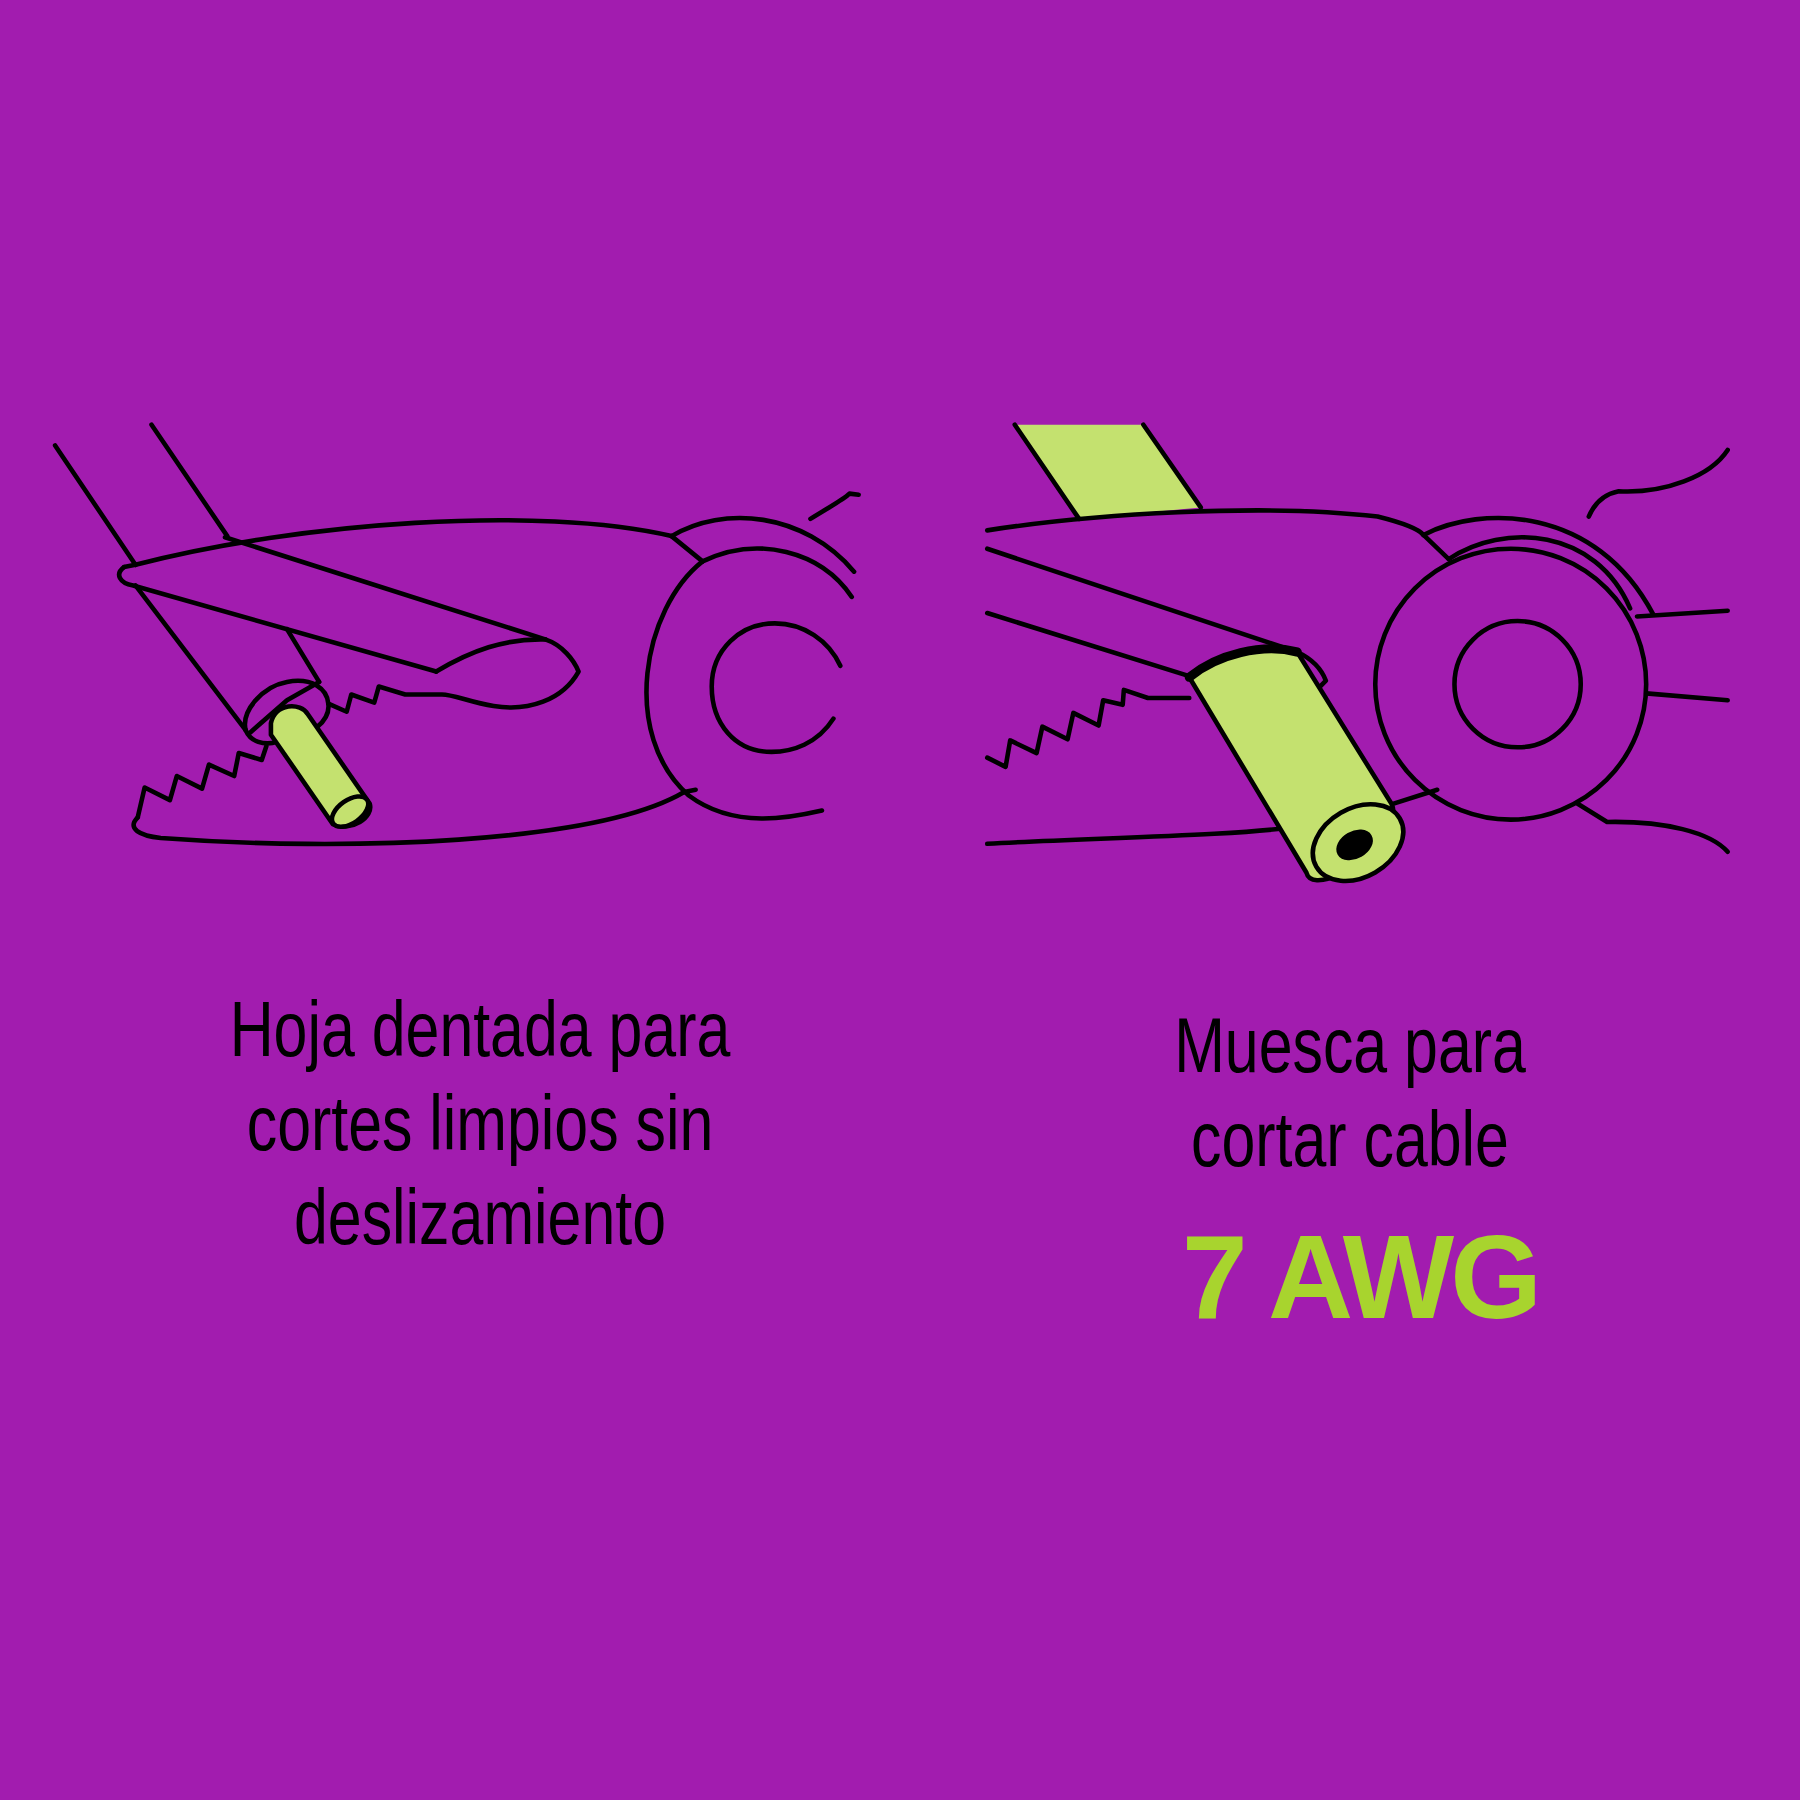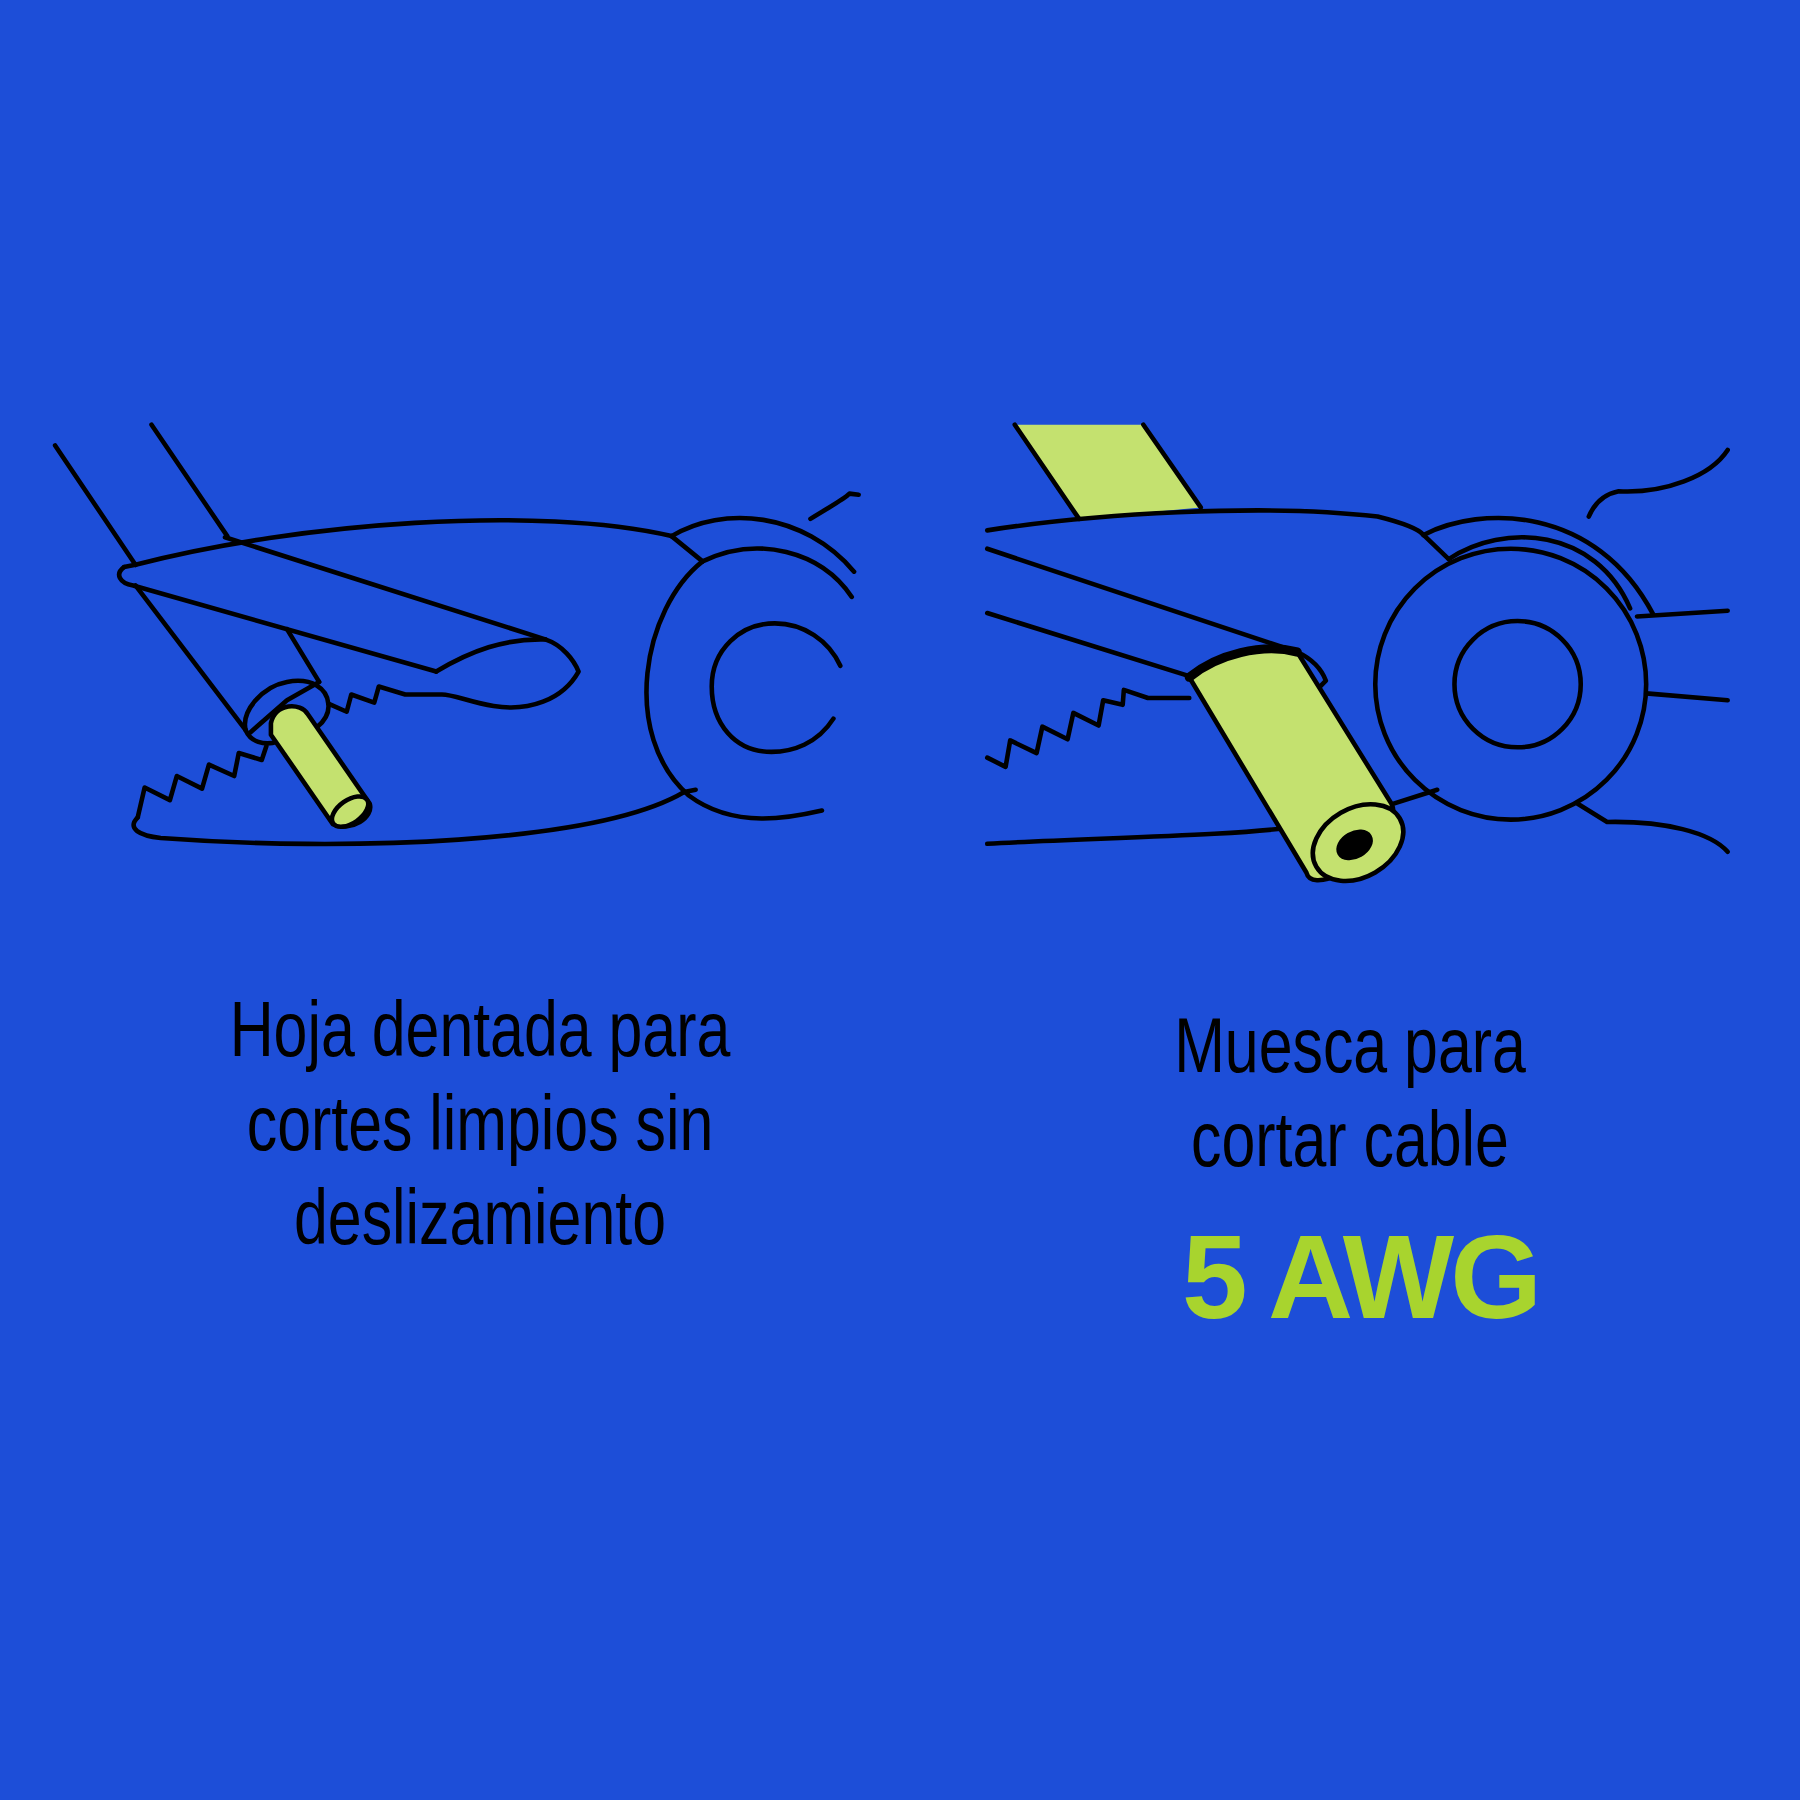--- a/index.html
+++ b/index.html
@@ -1,16 +1,16 @@
 <!DOCTYPE html>
 <html><head>
 <meta charset="utf-8">
 <style>
   html, body { margin: 0; padding: 0; background: #ffffff; }
-  .canvas { position: relative; width: 1800px; height: 1800px; background: #1d4ed8; overflow: hidden; }
+  .canvas { position: relative; width: 1800px; height: 1800px; background: #a21caf; overflow: hidden; }
   .art { position: absolute; left: 0; top: 0; width: 1800px; height: 1800px; }
   .caption {
     position: absolute;
     text-align: center;
     font-family: "Liberation Sans", "DejaVu Sans", sans-serif;
     color: #000000;
     font-size: 78px;
     line-height: 94px;
     letter-spacing: 0px;
     transform: scaleX(0.78);
@@ -112,16 +112,16 @@
     <span class="line">cortes limpios sin</span>
     <span class="line">deslizamiento</span>
   </div>
 
   <div class="caption caption-right">
     <span class="line">Muesca para</span>
     <span class="line">cortar cable</span>
   </div>
 
   <div style="position:absolute; left:1060px; top:1218px; width:600px; text-align:center; color:#A8D42E; font-family:'Liberation Sans','DejaVu Sans',sans-serif; font-weight:bold; font-size:118px; line-height:118px; letter-spacing:-4px;">
-    <span>5 AWG</span>
+    <span>7 AWG</span>
   </div>
 
 </div>
 
 </body></html>

